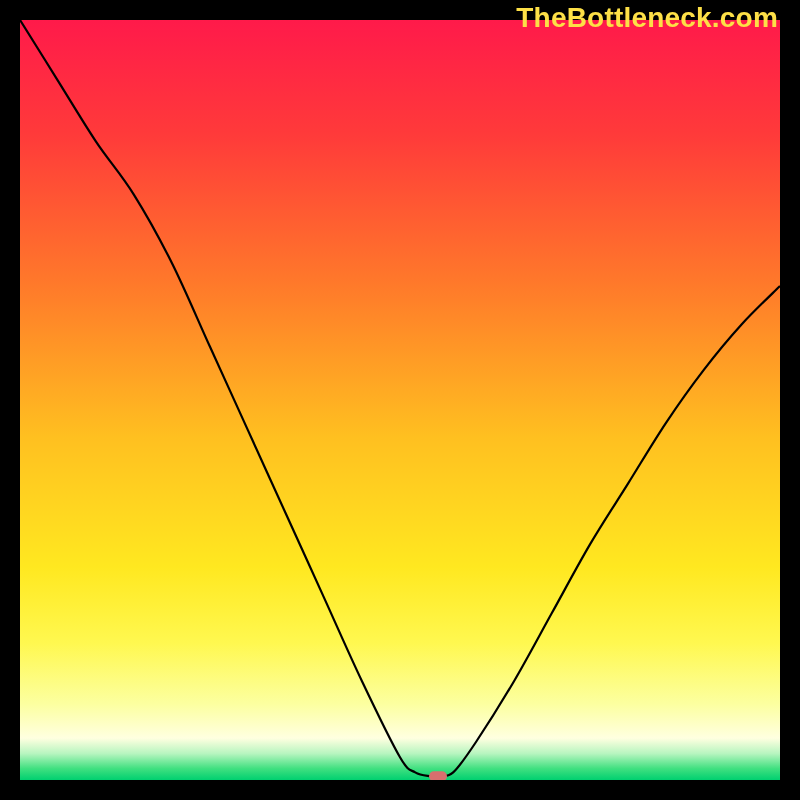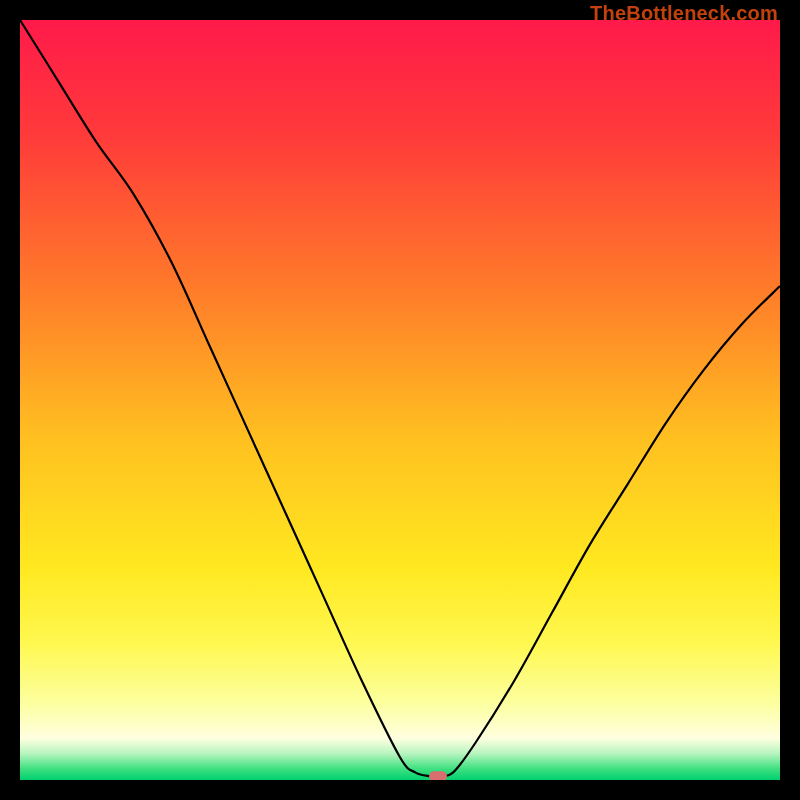--- a/index.html
+++ b/index.html
@@ -21,22 +21,22 @@
     position: absolute;
     left: 20px;
     top: 20px;
     width: 760px;
     height: 760px;
   }
   .watermark {
     position: absolute;
     top: 2px;
     right: 22px;
-    color: #c2410c;
-    font-size: 20px;
+    color: #fde047;
+    font-size: 28px;
     font-weight: 600;
     letter-spacing: 0.2px;
     z-index: 10;
   }
 </style>
 </head>
 <body>
 
 <div class="outer">
   <div class="watermark">TheBottleneck.com</div>

